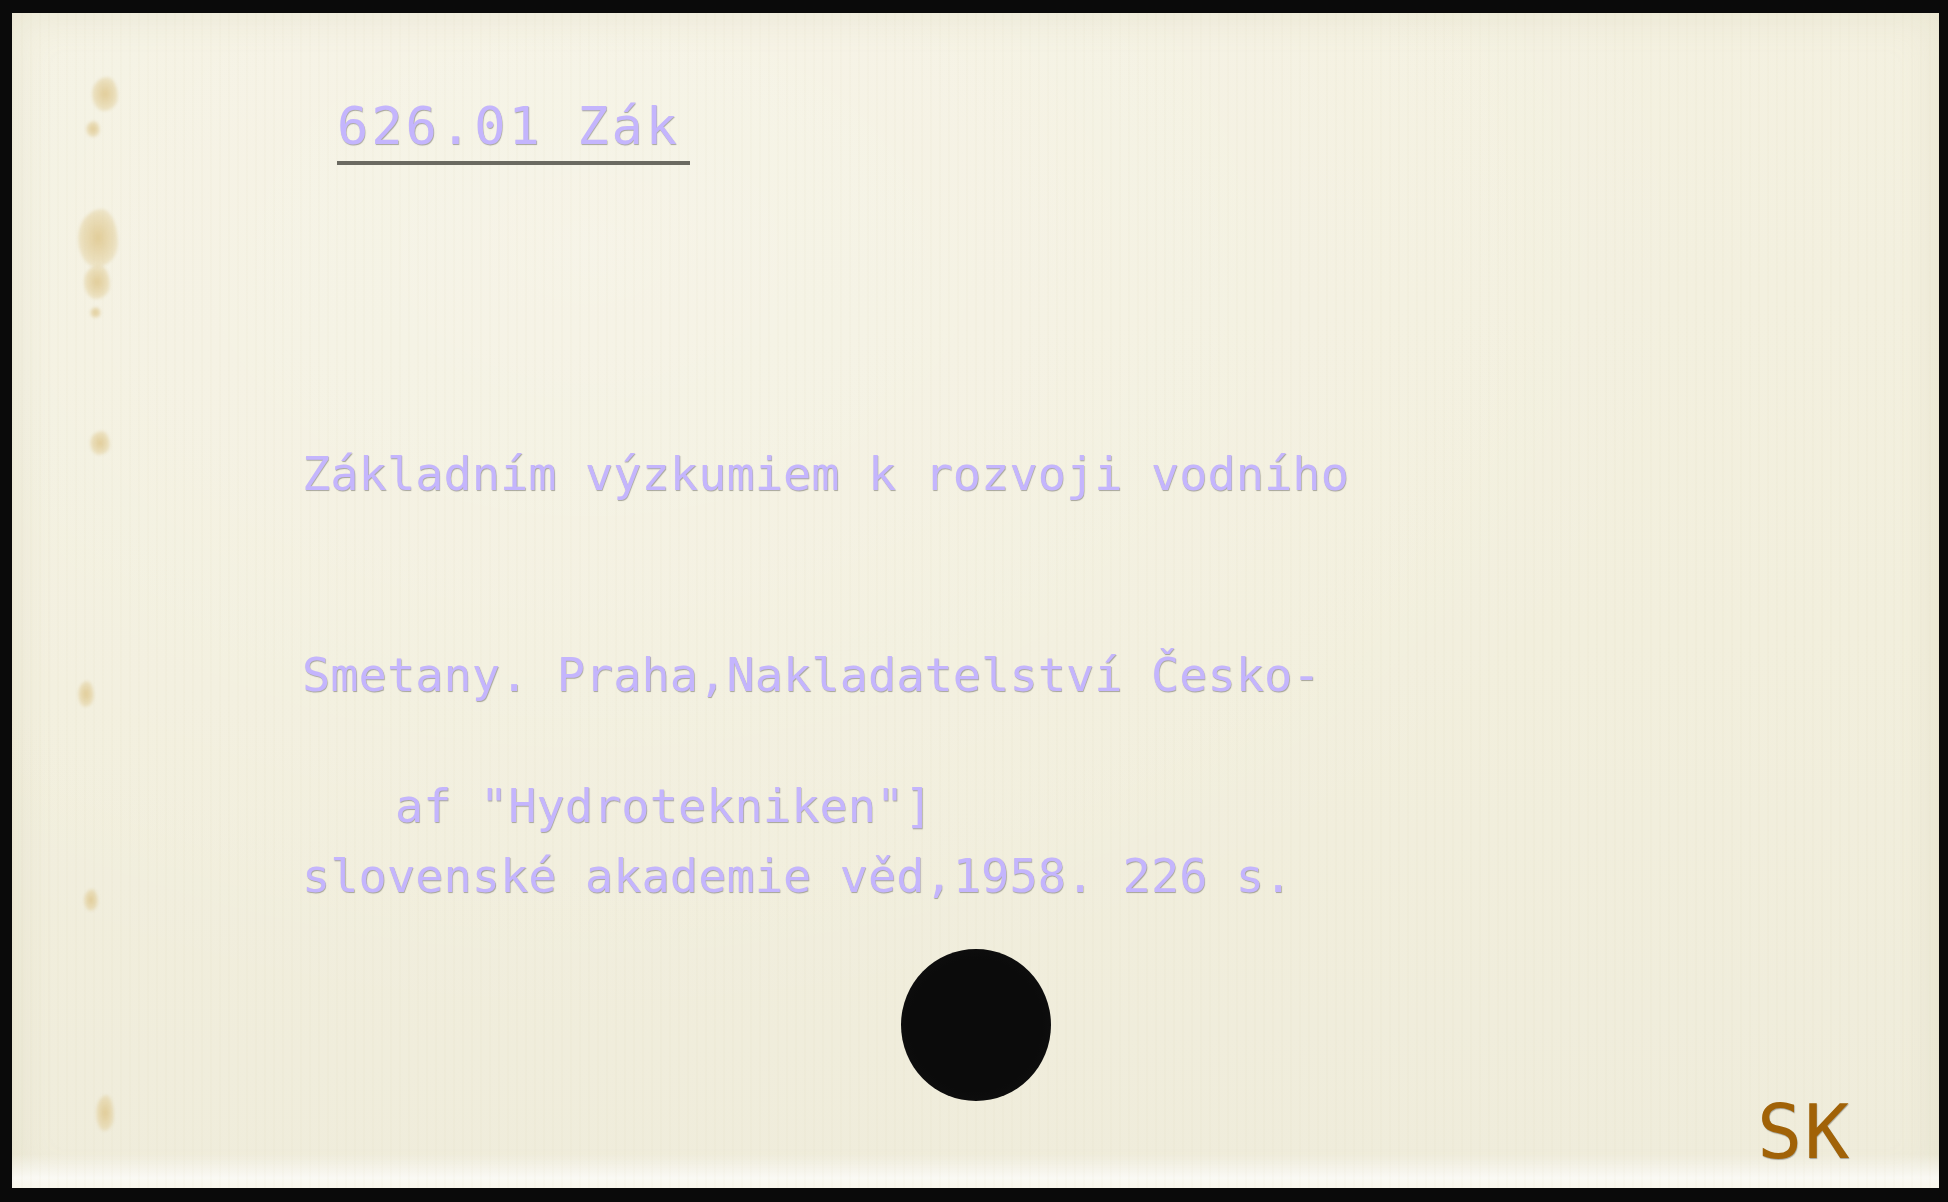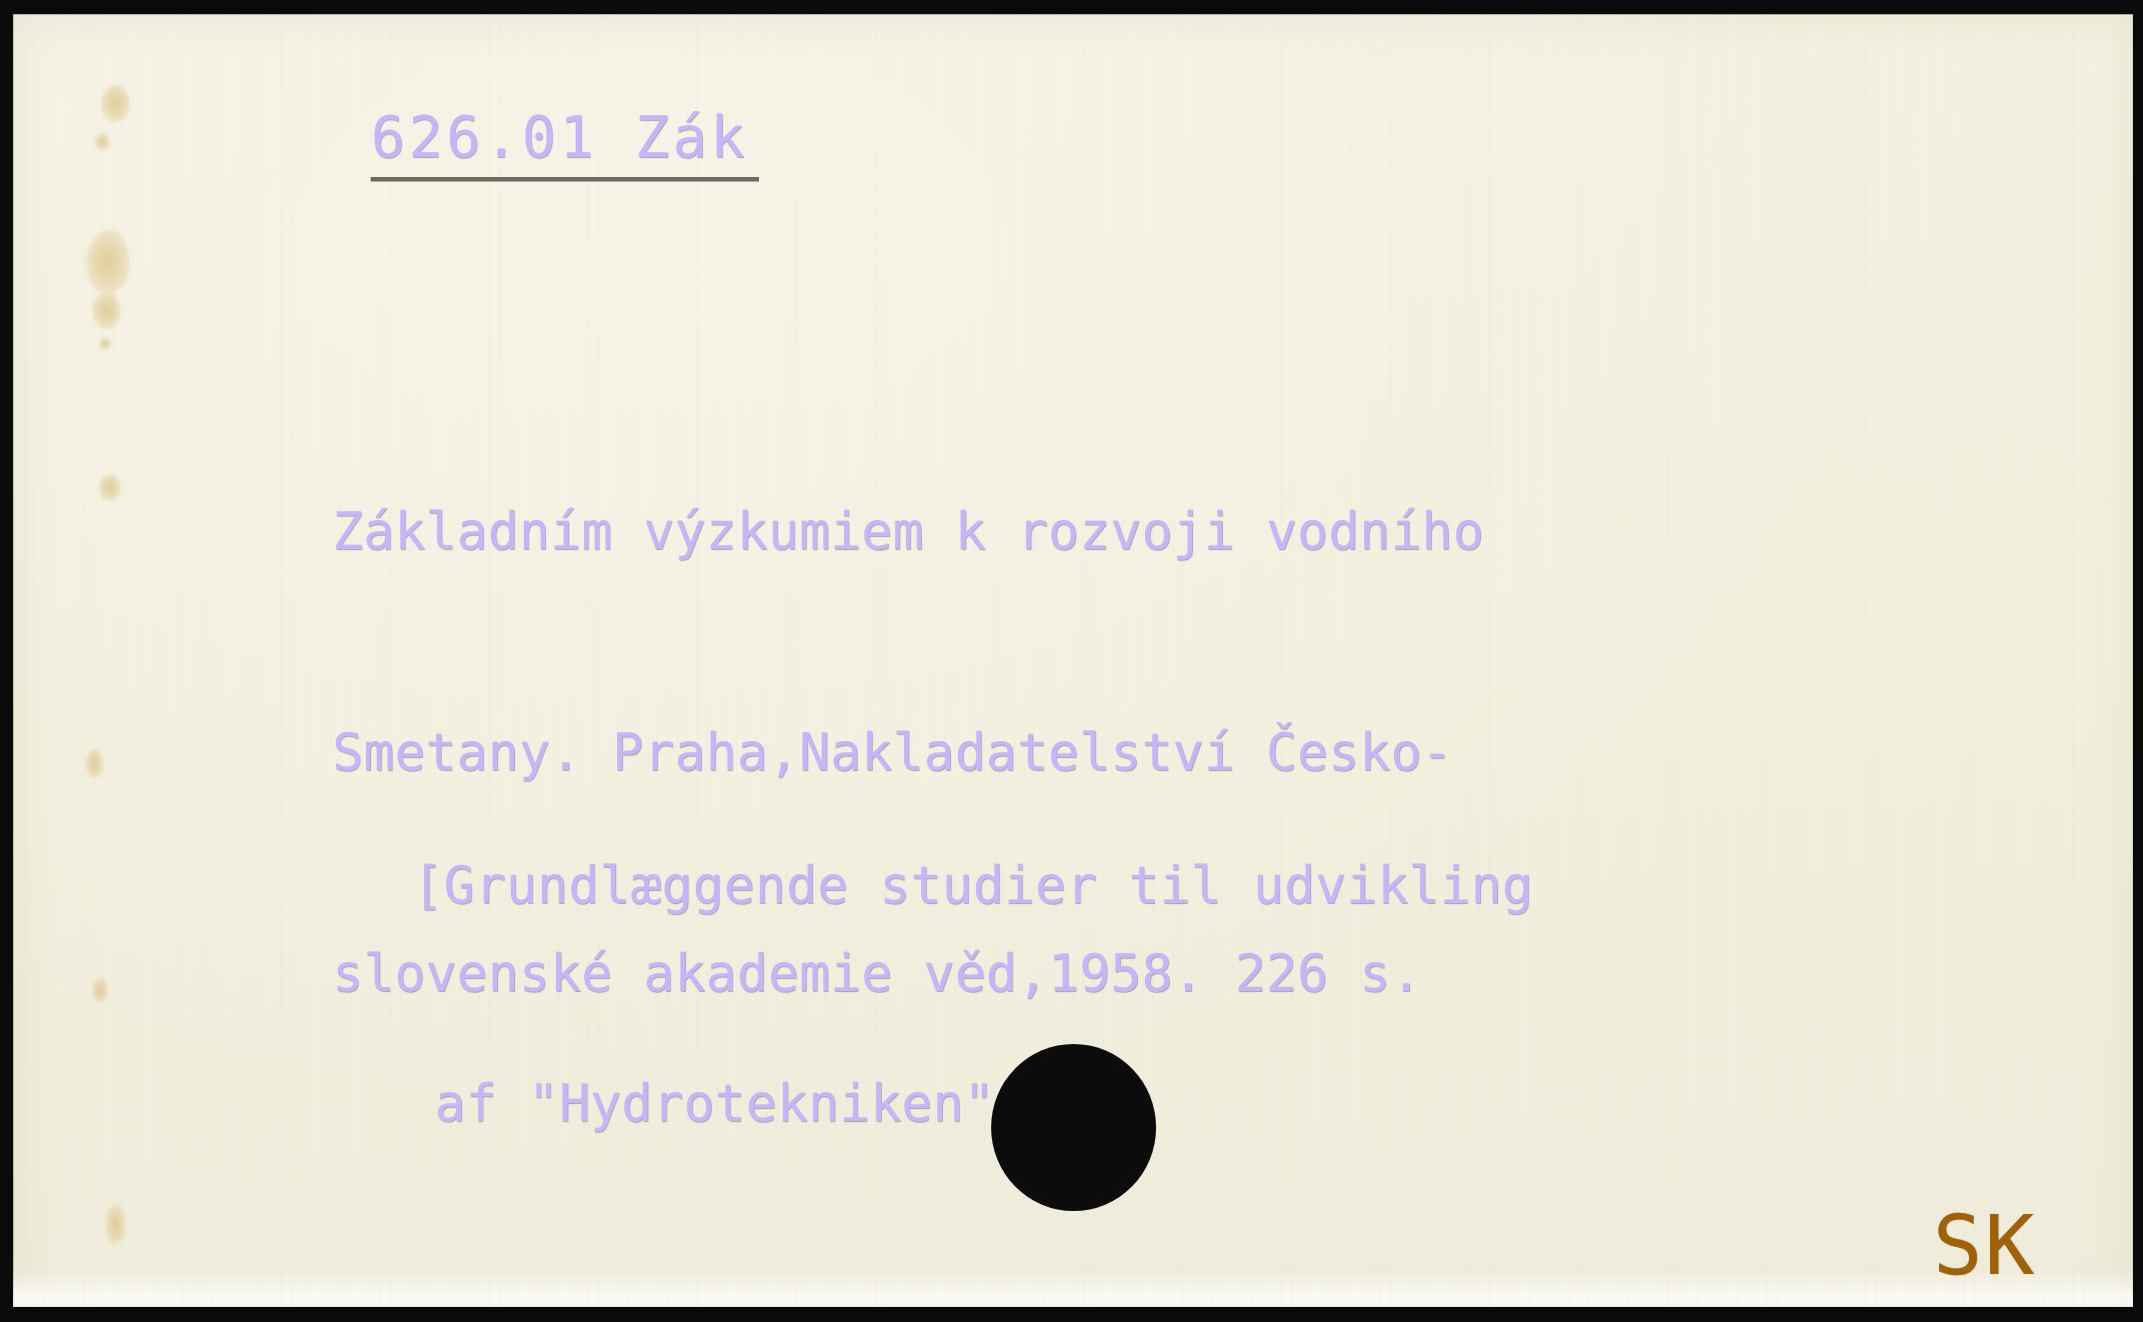--- a/index.html
+++ b/index.html
@@ -57,21 +57,21 @@
     top: 98px;
     font-size: 52px;
     line-height: 56px;
     letter-spacing: 3px;
     padding: 0 10px 7px 0;
     border-bottom: 4px solid rgba(72,71,64,0.8);
   }
 
   .entry {
     left: 302px;
-    top: 316px;
+    top: 306px;
     font-size: 47px;
     line-height: 67px;
   }
 
   .note {
     left: 375px;
     top: 641px;
     font-size: 47px;
     line-height: 66px;
   }
@@ -144,19 +144,18 @@
 
 <div class="tw call-number">626.01 Zák</div>
 
 <div class="tw entry">
   <div>Základním výzkumiem k rozvoji vodního</div>
   <div>Smetany. Praha,Nakladatelství Česko-</div>
   <div>slovenské akademie věd,1958. 226 s.</div>
 </div>
 
 <div class="tw note">
-  <div>[Grundlæggende studier til udvikling</div>
   <div class="line2">af "Hydrotekniken"]</div>
 </div>
 
 <div class="tw stamp">SK</div>
 
 <div class="hole"></div>
 
 </body></html>

